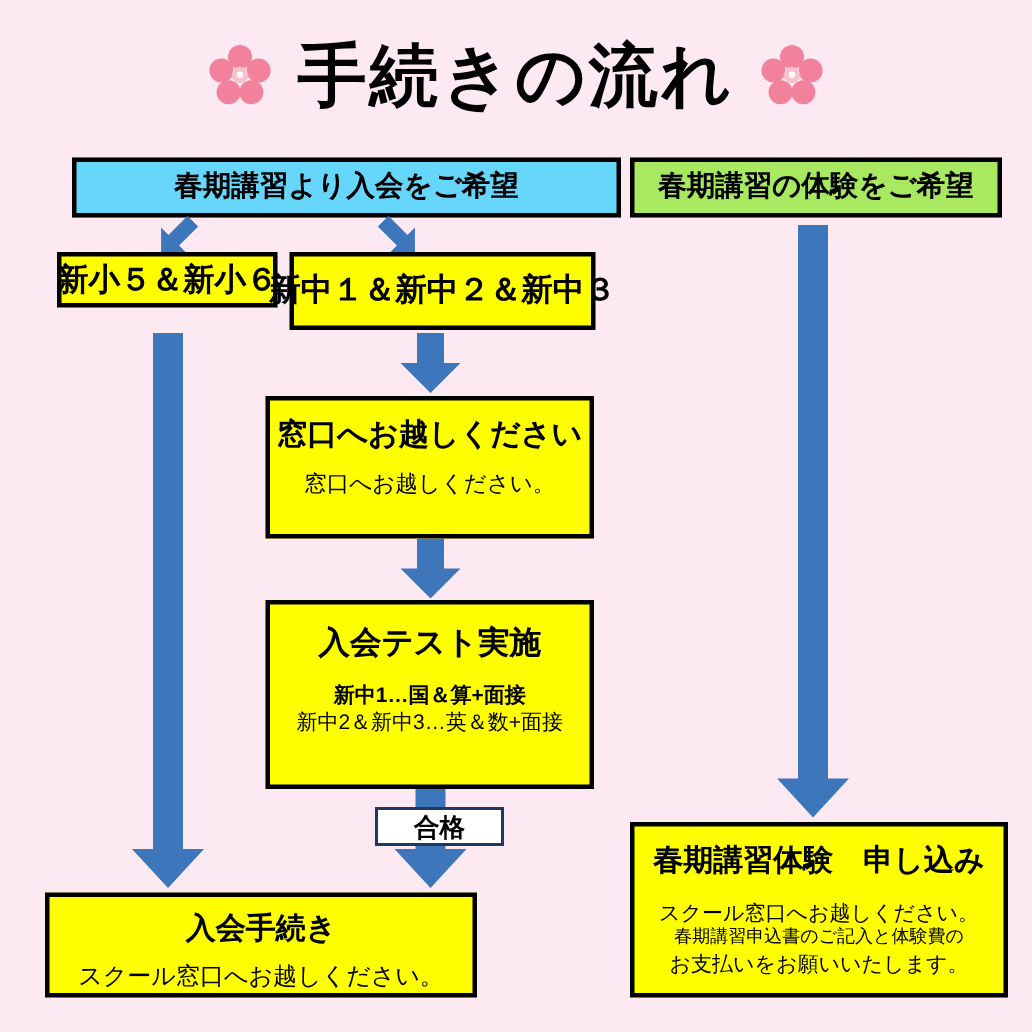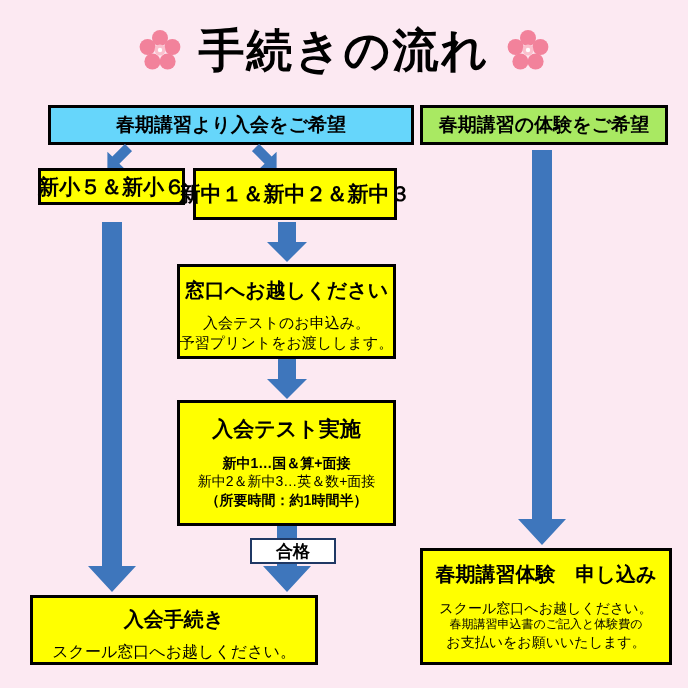--- a/index.html
+++ b/index.html
@@ -119,33 +119,31 @@
   <svg class="arrow" style="left:88px; top:222px;" width="48" height="370" viewBox="0 0 48 370">
     <polygon points="14,0 34,0 34,344 48,344 24,370 0,344 14,344"></polygon>
   </svg>
 
   <svg class="arrow" style="left:267px; top:222px;" width="40" height="40" viewBox="0 0 40 40">
     <polygon points="11,0 29,0 29,20 40,20 20,40 0,20 11,20"></polygon>
   </svg>
 
   <div class="box yellow" style="left:177px; top:264px; width:219px; height:95px; justify-content:flex-start; padding-top:10px;">
     <div class="box-title" style="font-size:20px; margin-bottom:10px;">窓口へお越しください</div>
-    <div class="box-body" style="font-size:15px;">入会テストのお申込み。</div>
-    <div class="box-body" style="font-size:15px;">予習プリントをお渡しします。</div>
+    <div class="box-body" style="font-size:15px;">窓口へお越しください。</div>
   </div>
 
   <svg class="arrow" style="left:267px; top:359px;" width="40" height="40" viewBox="0 0 40 40">
     <polygon points="11,0 29,0 29,20 40,20 20,40 0,20 11,20"></polygon>
   </svg>
 
   <div class="box yellow" style="left:177px; top:400px; width:219px; height:126px; justify-content:flex-start; padding-top:12px;">
     <div class="box-title" style="font-size:21px; margin-bottom:12px;">入会テスト実施</div>
     <div class="box-body" style="font-size:14px; font-weight:600;">新中1…国＆算+面接</div>
     <div class="box-body" style="font-size:14px; font-weight:400;">新中2＆新中3…英＆数+面接</div>
-    <div class="box-body" style="font-size:14px; font-weight:600;">（所要時間：約1時間半）</div>
   </div>
 
   <svg class="arrow" style="left:263px; top:526px;" width="48" height="66" viewBox="0 0 48 66">
     <polygon points="14,0 34,0 34,40 48,40 24,66 0,40 14,40"></polygon>
   </svg>
 
   <div class="pass-box" style="left:250px; top:538px; width:86px; height:26px;">
     <span>合格</span>
   </div>
 

